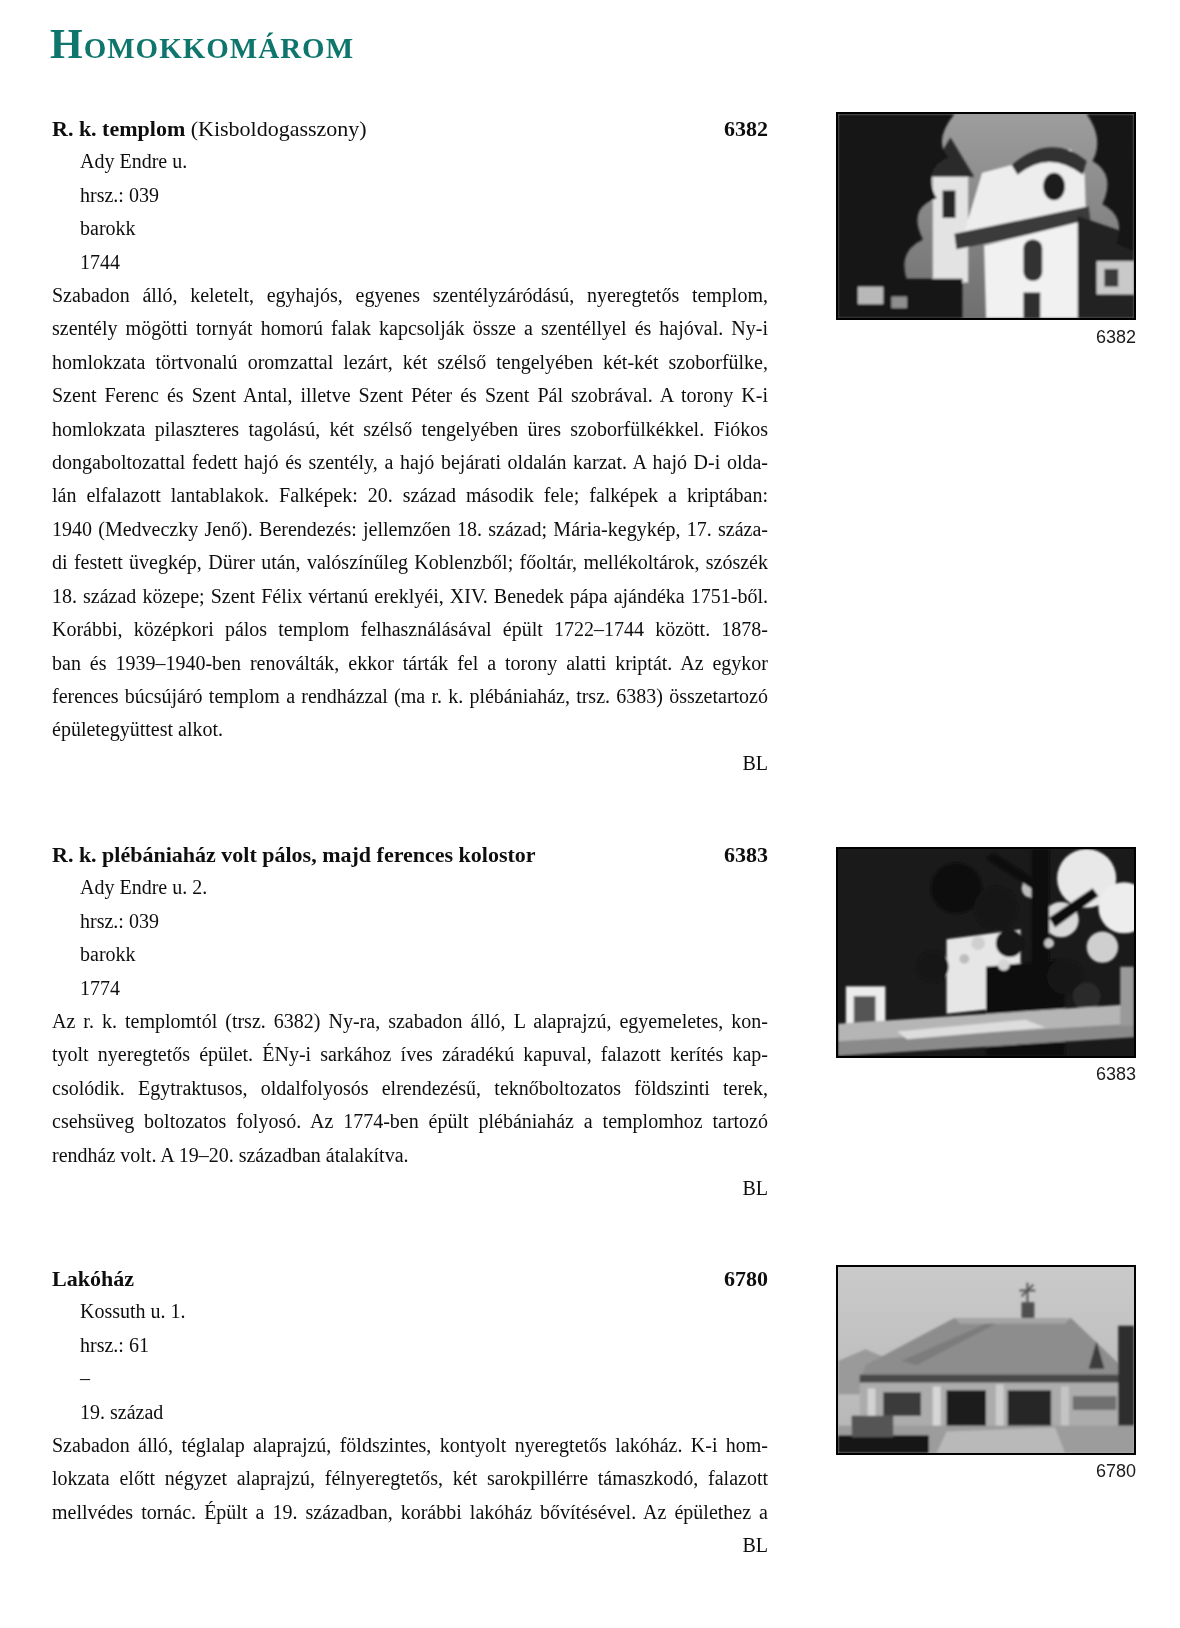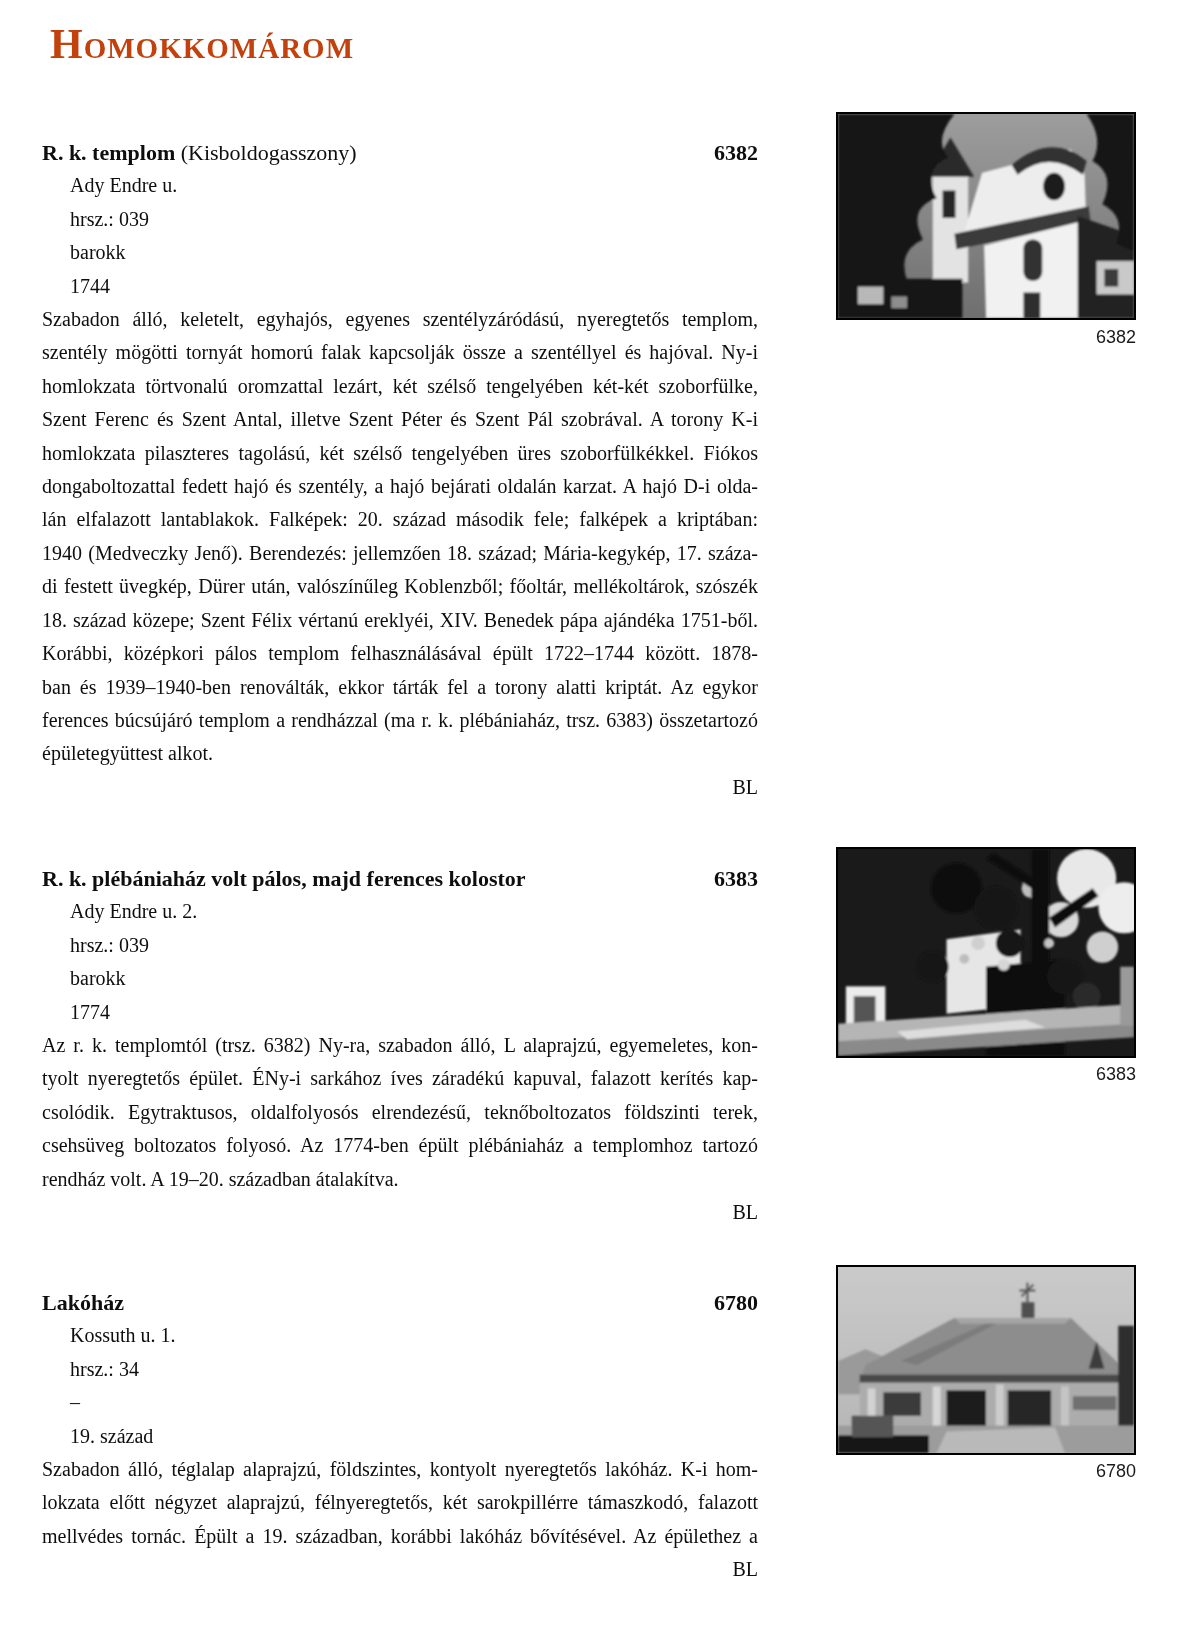--- a/index.html
+++ b/index.html
@@ -9,23 +9,23 @@
     background:#ffffff;
     color:#0e0e0e;
     font-family:"Liberation Serif", serif;
     overflow:hidden;
   }
   .page-title{
     position:absolute;left:50px;top:20px;
     font-size:42px;font-weight:700;
     font-variant:small-caps;
     letter-spacing:1px;
-    color:#c2410c;
-  }
-  .entry{position:absolute;left:42px;width:716px;margin-top:24px;}
+    color:#0f766e;
+  }
+  .entry{position:absolute;left:52px;width:716px;}
   .entry-head{
     display:flex;justify-content:space-between;align-items:baseline;
     font-size:22px;line-height:33.4px;white-space:nowrap;
   }
   .entry-title{font-weight:700;}
   .entry-title .t-reg{font-weight:400;}
   .entry-number{font-weight:700;font-size:22px;}
   .meta{
     padding-left:28px;font-size:20px;line-height:33.4px;white-space:nowrap;
   }
@@ -96,21 +96,21 @@
     <div class="pline">rendház volt. A 19–20. században átalakítva.</div>
     <div class="author">BL</div>
   </section>
 
   <section class="entry" style="top:1262px">
     <div class="entry-head">
       <div class="entry-title"><span>Lakóház</span><span class="t-reg"></span></div>
       <div class="entry-number">6780</div>
     </div>
     <div class="meta">Kossuth u. 1.</div>
-    <div class="meta">hrsz.: 34</div>
+    <div class="meta">hrsz.: 61</div>
     <div class="meta">–</div>
     <div class="meta">19. század</div>
     <div class="pline j">Szabadon álló, téglalap alaprajzú, földszintes, kontyolt nyeregtetős lakóház. K-i hom-</div>
     <div class="pline j">lokzata előtt négyzet alaprajzú, félnyeregtetős, két sarokpillérre támaszkodó, falazott</div>
     <div class="pline j">mellvédes tornác. Épült a 19. században, korábbi lakóház bővítésével. Az épülethez a</div>
     <div class="author">BL</div>
   </section>
 
   <div class="photo" style="top:112px;height:208px;">
     <svg viewBox="0 0 300 208" preserveAspectRatio="none">

